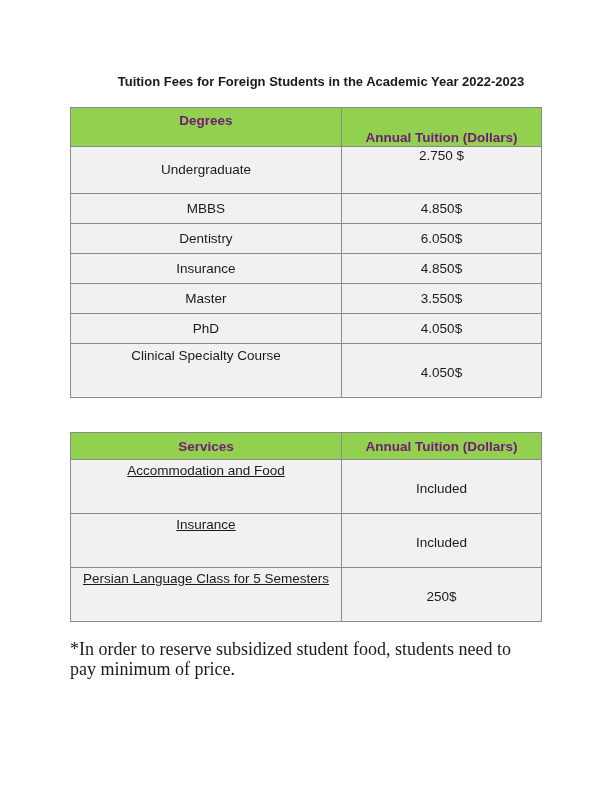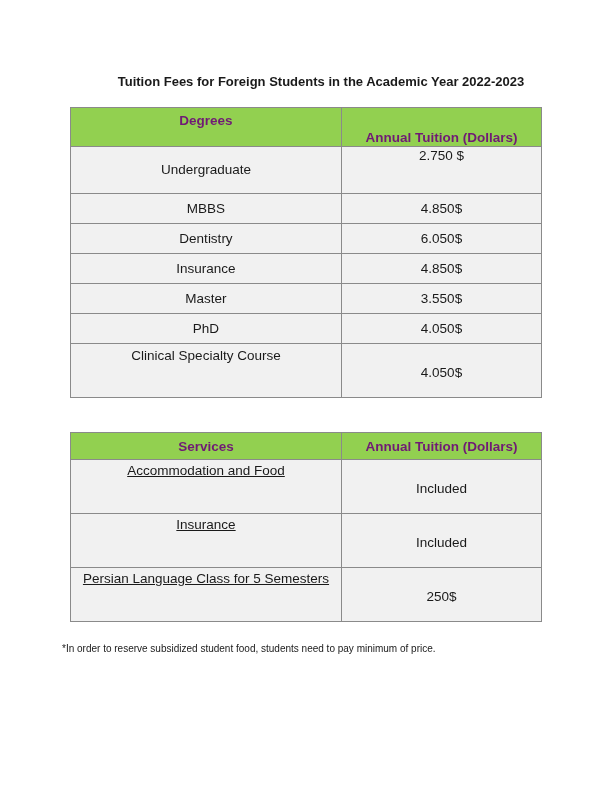--- a/index.html
+++ b/index.html
@@ -33,22 +33,22 @@
   #t1 tr.r0 td.n { vertical-align: bottom; padding-bottom: 16px; }
   #t1 tr.tall td { height: 49px; margin-left: 41px; }
   #t1 tr.tall td.n { vertical-align: top; padding-top: 4px; }
   #t1 tr.tall td.v { padding-top: 4px; }
   #t2 { top: 432px; }
   #t2 th { height: 26px; }
   #t2 td { height: 49px; }
   #t2 td.n { vertical-align: top; padding-top: 3px; text-decoration: underline; }
   #t2 td.v { padding-top: 4px; }
   .note {
-    position: absolute; left: 62px; top: 639px; width: 470px;
-    font-size: 10px; line-height: 20px;
+    position: absolute; left: 70px; top: 639px; width: 470px;
+    font-size: 18px; line-height: 20px; font-family: Liberation Serif, serif;
   }
 </style>
 </head>
 <body>
 
 <div class="title">Tuition Fees for Foreign Students in the Academic Year  2022-2023</div>
 
 <table id="t1">
   <colgroup>
       <col class="c1">

